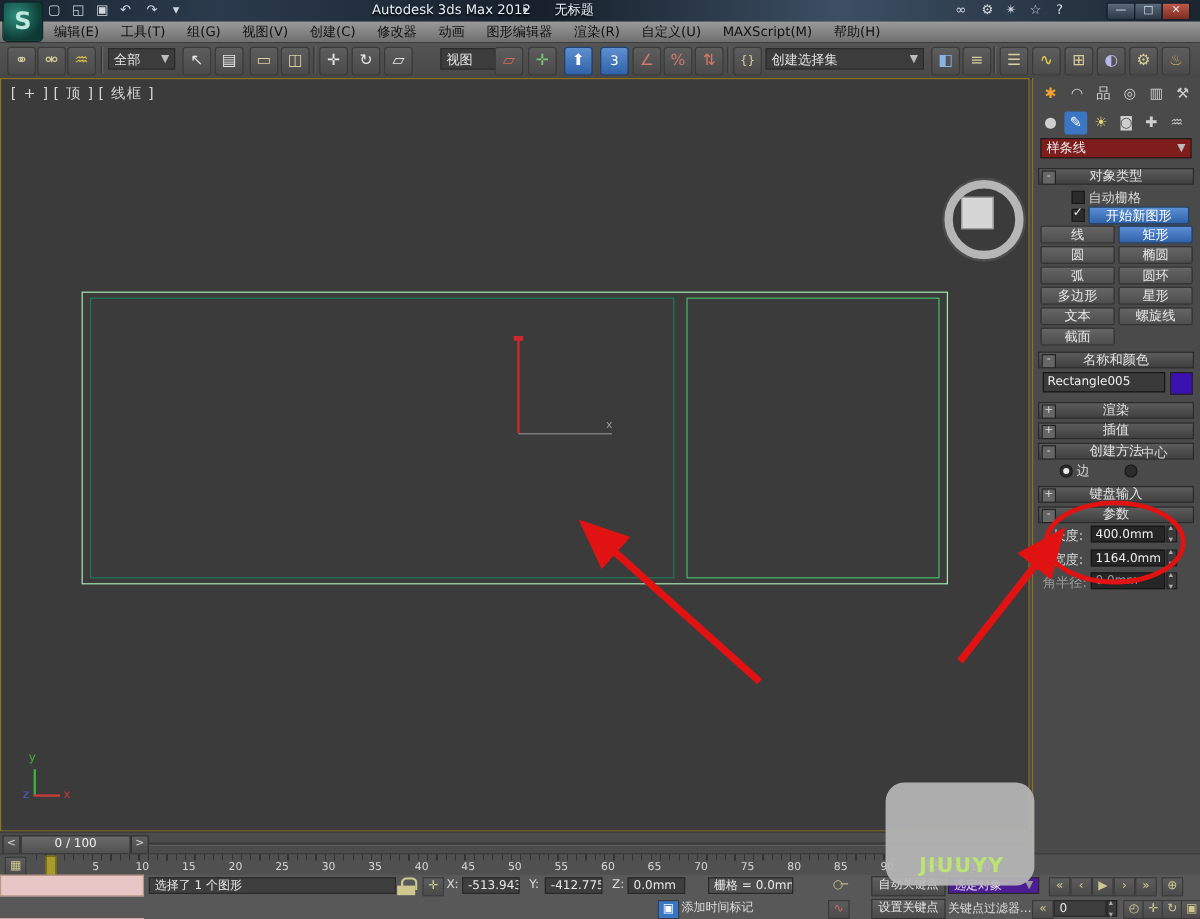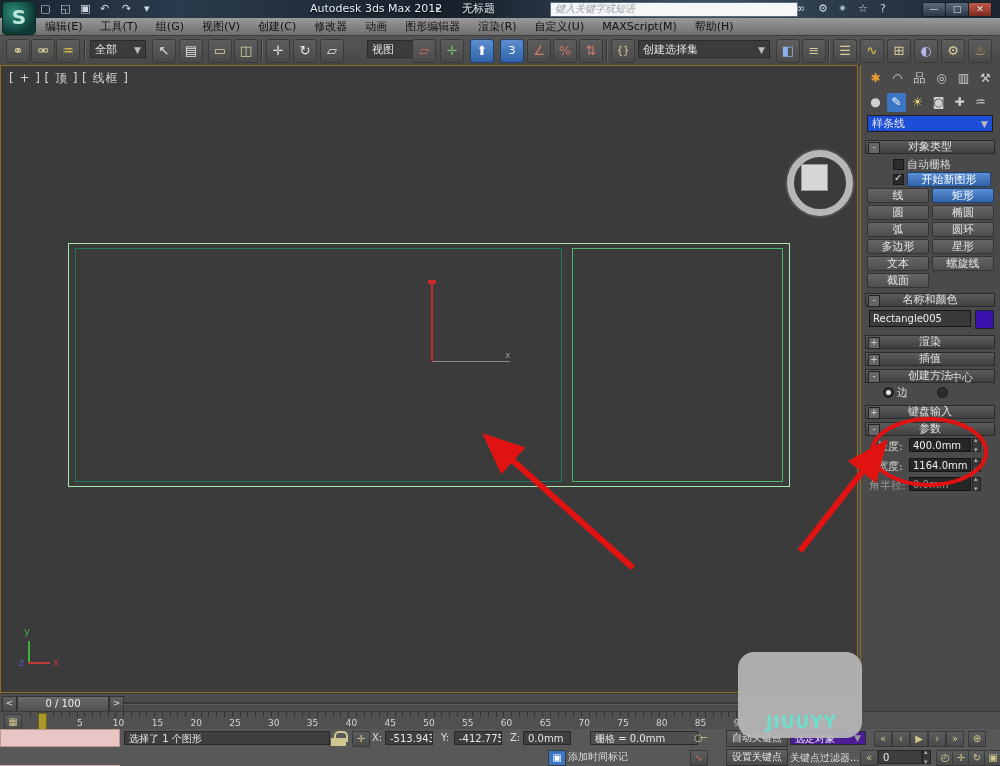--- a/index.html
+++ b/index.html
@@ -42,21 +42,21 @@
     border:7px solid rgba(205,205,205,.85);box-shadow:0 0 0 2px rgba(90,90,90,.6);}
   #viewcube-face{left:800px;top:98px;width:25px;height:25px;background:#d6d6d6;
     border:1px solid #9a9a9a;}
   
   #cmdpanel{left:860px;top:65px;width:140px;height:646px;background:#4a4a4a;
     border-left:1px solid #8d701f;box-sizing:border-box;}
   .ctab{position:absolute;width:19px;height:19px;text-align:center;line-height:19px;font-size:12px;
     color:#cfcfcf;}
   .ctab.on{color:#f0a030;}
   .ctab.blueon{background:#3a76c4;color:#fff;border-radius:2px;}
-  .paneldrop{position:absolute;left:6px;top:50px;width:126px;height:17px;background:#1d4ed8;
+  .paneldrop{position:absolute;left:6px;top:50px;width:126px;height:17px;background:#7f1d1d;
     border:1px solid #1e1e1e;color:#e8e8e8;line-height:16px;padding:0 4px;box-sizing:border-box;}
   .rollhead{position:absolute;left:4px;width:130px;height:14px;
     background:linear-gradient(#5c5c5c,#404040);border:1px solid #2b2b2b;box-sizing:border-box;
     color:#e2e2e2;text-align:center;font-size:11px;line-height:12px;}
   .rollhead .pm{position:absolute;left:2px;top:1px;width:10px;height:10px;background:#666;
     border:1px solid #222;font-size:9px;line-height:9px;text-align:center;color:#ddd;}
   .rbtn{position:absolute;width:62px;height:15px;background:linear-gradient(#656565,#4e4e4e);
     border:1px solid #333;border-radius:2px;box-sizing:border-box;color:#e6e6e6;
     text-align:center;font-size:11px;line-height:13px;}
   .rbtn.on{background:linear-gradient(#569,#3a76c4);background:linear-gradient(#5b8fd6,#2f62a8);
@@ -93,42 +93,41 @@
   .slabel{position:absolute;color:#ddd;font-size:10px;line-height:16px;white-space:nowrap;}
   .sicon{position:absolute;width:16px;height:14px;text-align:center;font-size:10px;line-height:14px;
     color:#cfc78f;background:linear-gradient(#5d5d5d,#4a4a4a);border:1px solid #3a3a3a;}
   .sbtn{position:absolute;height:15px;background:linear-gradient(#606060,#4a4a4a);border:1px solid #333;
     color:#e5e5e5;font-size:10px;line-height:14px;text-align:center;}
   #listener-top{left:0;top:0;width:120px;height:18px;background:#e9c6c6;border:1px solid #b98;box-sizing:border-box;}
   #listener-bot{left:0;top:18px;width:120px;height:19px;background:#f7f2f2;border:1px solid #caa;
     box-sizing:border-box;color:#cc2222;font-size:11px;line-height:17px;}
   
   #wmblob{left:738px;top:652px;width:124px;height:86px;background:#b7b7b7;opacity:.92;border-radius:16px;}
-  #wmtext{left:766px;top:712px;color:#5eead4;font-size:17px;font-weight:bold;letter-spacing:1px;opacity:.8;}
+  #wmtext{left:766px;top:712px;color:#bef264;font-size:17px;font-weight:bold;letter-spacing:1px;opacity:.8;}
   
   .axisline{position:absolute;}
   
   #annot{position:absolute;left:0;top:0;pointer-events:none;}
 </style>
 </head>
 <body>
 
 <div id="app">
 
   <div id="titlebar" class="abs">
     <div class="abs qat" style="left:40px;top:1px;">▢</div>
     <div class="abs qat" style="left:60px;top:1px;">◱</div>
     <div class="abs qat" style="left:80px;top:1px;">▣</div>
     <div class="abs qat" style="left:100px;top:1px;">↶</div>
     <div class="abs qat" style="left:122px;top:1px;">↷</div>
     <div class="abs qat" style="left:144px;top:1px;">▾</div>
     <span class="abs ttl" style="left:310px;top:0;">Autodesk 3ds Max 2012</span>
     <span class="abs ttl" style="left:462px;top:0;">无标题</span>
     <div class="abs" style="left:436px;top:3px;color:#cfd6dd;font-size:9px;">▸</div>
-    <div id="searchbox" class="abs" style="left:550px;top:2px;width:238px;height:13px;">键入关键字或短语</div>
     <div class="abs qat" style="left:796px;top:1px;">∞</div>
     <div class="abs qat" style="left:818px;top:1px;">⚙</div>
     <div class="abs qat" style="left:838px;top:1px;">✴</div>
     <div class="abs qat" style="left:858px;top:1px;">☆</div>
     <div class="abs qat" style="left:880px;top:1px;">?</div>
     <div class="abs winbtn" style="left:922px;top:2px;">—</div>
     <div class="abs winbtn" style="left:945px;top:2px;">□</div>
     <div class="abs winbtn" style="left:968px;top:2px;background:linear-gradient(#c05a4a,#7c2a1e);">✕</div>
   </div>
 
@@ -349,21 +348,21 @@
       <div class="sfield" style="left:124px;top:2px;width:206px;">选择了 1 个图形</div>
       <div class="abs" style="left:334px;top:2px;width:10px;height:9px;border:2px solid #cfc78f;border-bottom:none;border-radius:5px 5px 0 0;"></div>
       <div class="abs" style="left:331px;top:9px;width:15px;height:8px;background:#cfc78f;"></div>
       <span class="sicon" style="left:352px;top:2px;">✛</span>
       <span class="slabel" style="left:372px;top:1px;">X:</span>
       <div class="sfield" style="left:385px;top:2px;width:48px;">-513.943m</div>
       <span class="slabel" style="left:441px;top:1px;">Y:</span>
       <div class="sfield" style="left:454px;top:2px;width:48px;">-412.775m</div>
       <span class="slabel" style="left:510px;top:1px;">Z:</span>
       <div class="sfield" style="left:523px;top:2px;width:48px;">0.0mm</div>
-      <div class="sfield" style="left:590px;top:2px;width:108px;background:#4e4e4e;">栅格 = 0.0mm</div>
+      <div class="sfield" style="left:590px;top:2px;width:71px;background:#4e4e4e;">栅格 = 0.0mm</div>
       <span class="slabel" style="left:694px;top:1px;color:#cfc78f;letter-spacing:-2px;">○─</span>
       <div class="sbtn" style="left:726px;top:1px;width:60px;">自动关键点</div>
       <div class="sfield" style="left:790px;top:2px;width:76px;background:#4c1d95;">
         <span>选定对象</span><span class="caret" style="color:#999;">▼</span>
       </div>
       <span class="sicon" style="left:874px;top:2px;">«</span>
       <span class="sicon" style="left:892px;top:2px;">‹</span>
       <span class="sicon" style="left:910px;top:2px;">▶</span>
       <span class="sicon" style="left:928px;top:2px;">›</span>
       <span class="sicon" style="left:946px;top:2px;">»</span>

